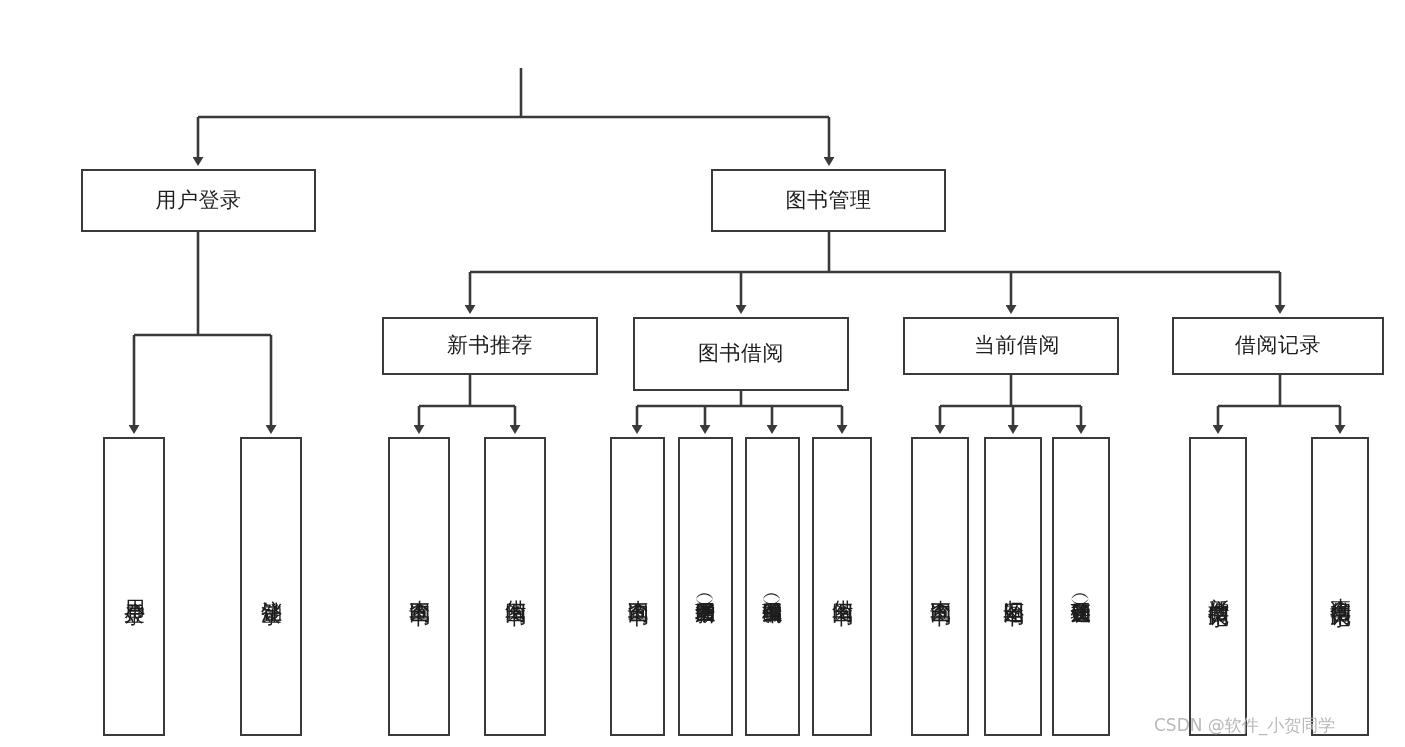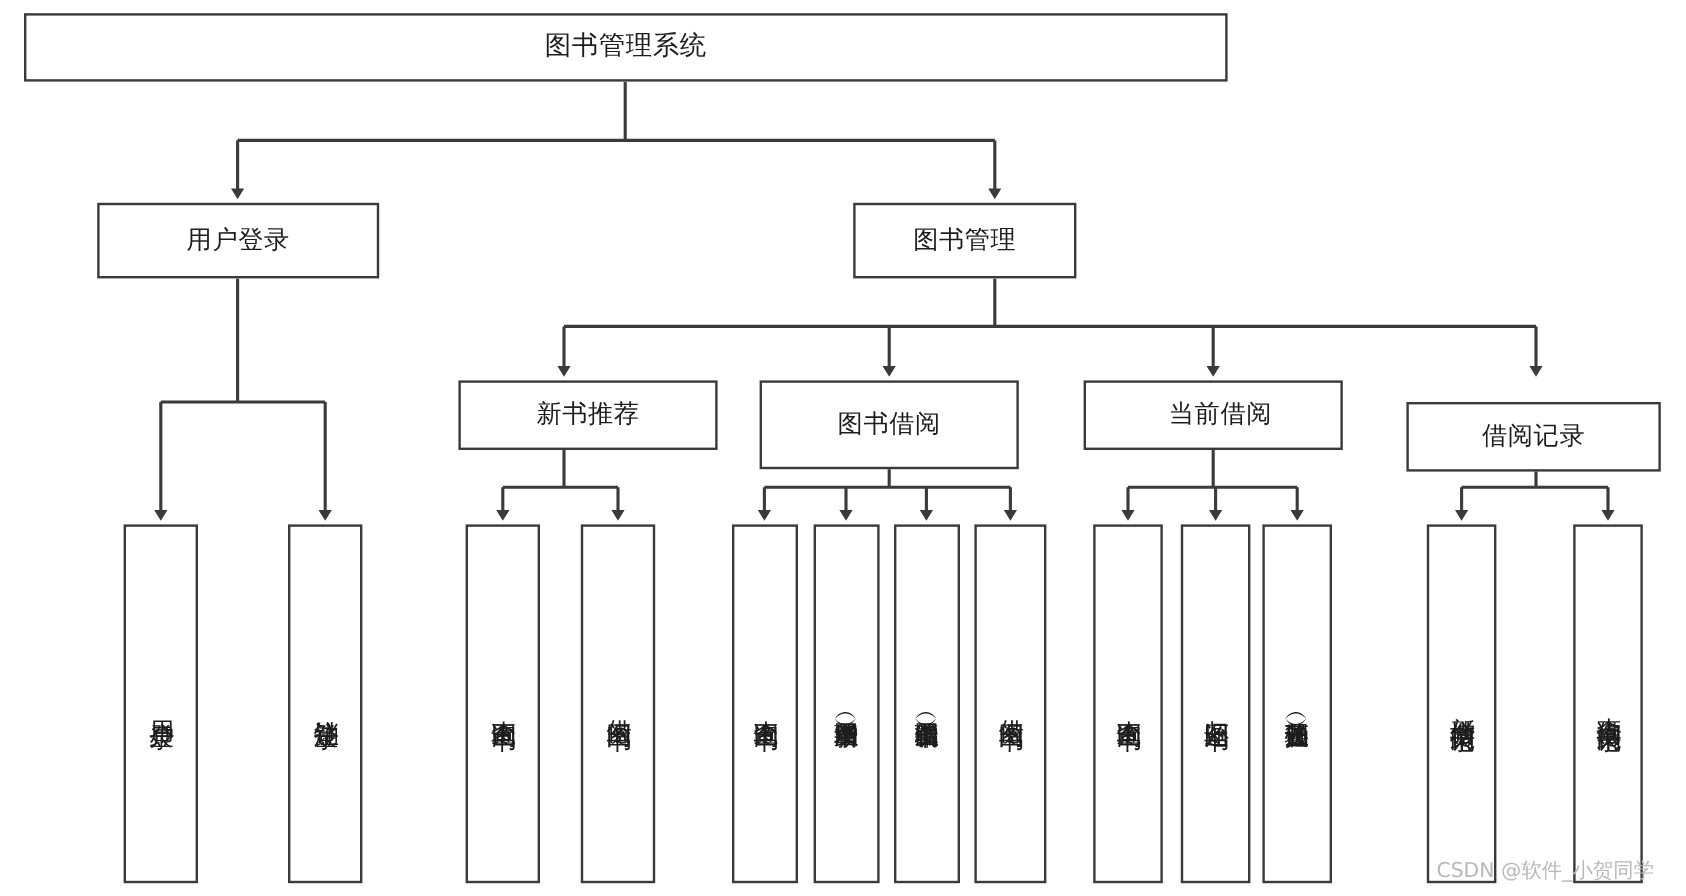--- a/index.html
+++ b/index.html
@@ -60,21 +60,21 @@
     white-space: nowrap;
     color: #1d1d1d;
   }
   .node.v.tight .vtext {
     font-size: 20px;
     line-height: 1.22;
     letter-spacing: 0px;
   }
   .watermark {
     position: absolute;
-    left: 1197px;
+    left: 1154px;
     top: 714px;
     font-size: 17px;
     color: #b9b9b9;
     font-family: "DejaVu Sans", "Liberation Sans", sans-serif;
     white-space: nowrap;
     z-index: 5;
   }
 </style>
 </head>
 <body>
@@ -124,41 +124,38 @@
       <path d="M1013,406 L1013,426" marker-end="url(#arrow)"></path>
       <path d="M1081,406 L1081,426" marker-end="url(#arrow)"></path>
 
       <path d="M1280,375 L1280,406"></path>
       <path d="M1218,406 L1340,406"></path>
       <path d="M1218,406 L1218,426" marker-end="url(#arrow)"></path>
       <path d="M1340,406 L1340,426" marker-end="url(#arrow)"></path>
     </g>
   </svg>
 
-  <div class="node h root" style="left: 20px; top: 11px; width: 1003px; height: 57px;">
-    <span>图书管理系统</span>
-  </div>
 
   <div id="nodes-layer">
       <div class="node h" style="left: 81px; top: 169px; width: 235px; height: 63px;">
         <span>用户登录</span>
       </div>
-      <div class="node h" style="left: 711px; top: 169px; width: 186px; height: 63px; justify-content: center;">
+      <div class="node h" style="left: 711px; top: 169px; width: 235px; height: 63px; justify-content: center;">
         <span>图书管理</span>
       </div>
       <div class="node h" style="left: 382px; top: 317px; width: 216px; height: 58px;">
         <span>新书推荐</span>
       </div>
       <div class="node h" style="left: 633px; top: 317px; width: 216px; height: 74px;">
         <span>图书借阅</span>
       </div>
       <div class="node h" style="left: 903px; top: 317px; width: 216px; height: 58px; padding-left: 12px;">
         <span>当前借阅</span>
       </div>
-      <div class="node h" style="left: 1172px; top: 335px; width: 212px; height: 58px;">
+      <div class="node h" style="left: 1172px; top: 317px; width: 212px; height: 58px;">
         <span>借阅记录</span>
       </div>
       <div class="node v" style="left: 103px; top: 437px; width: 62px; height: 299px;">
         <span class="vtext">用户登录</span>
       </div>
       <div class="node v" style="left: 240px; top: 437px; width: 62px; height: 299px;">
         <span class="vtext">注销登录</span>
       </div>
       <div class="node v" style="left: 388px; top: 437px; width: 62px; height: 299px;">
         <span class="vtext">查询图书</span>

